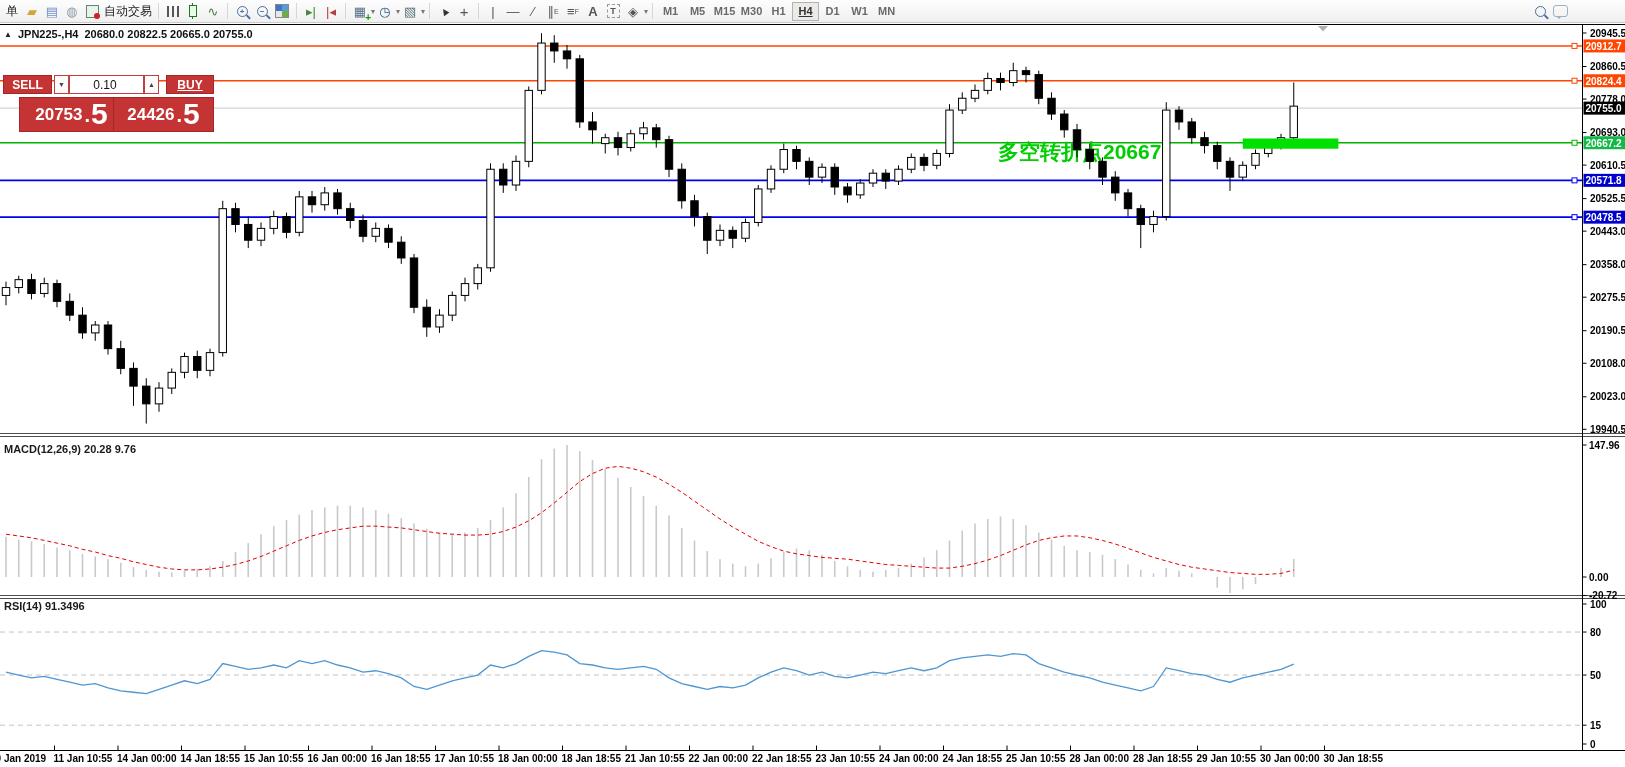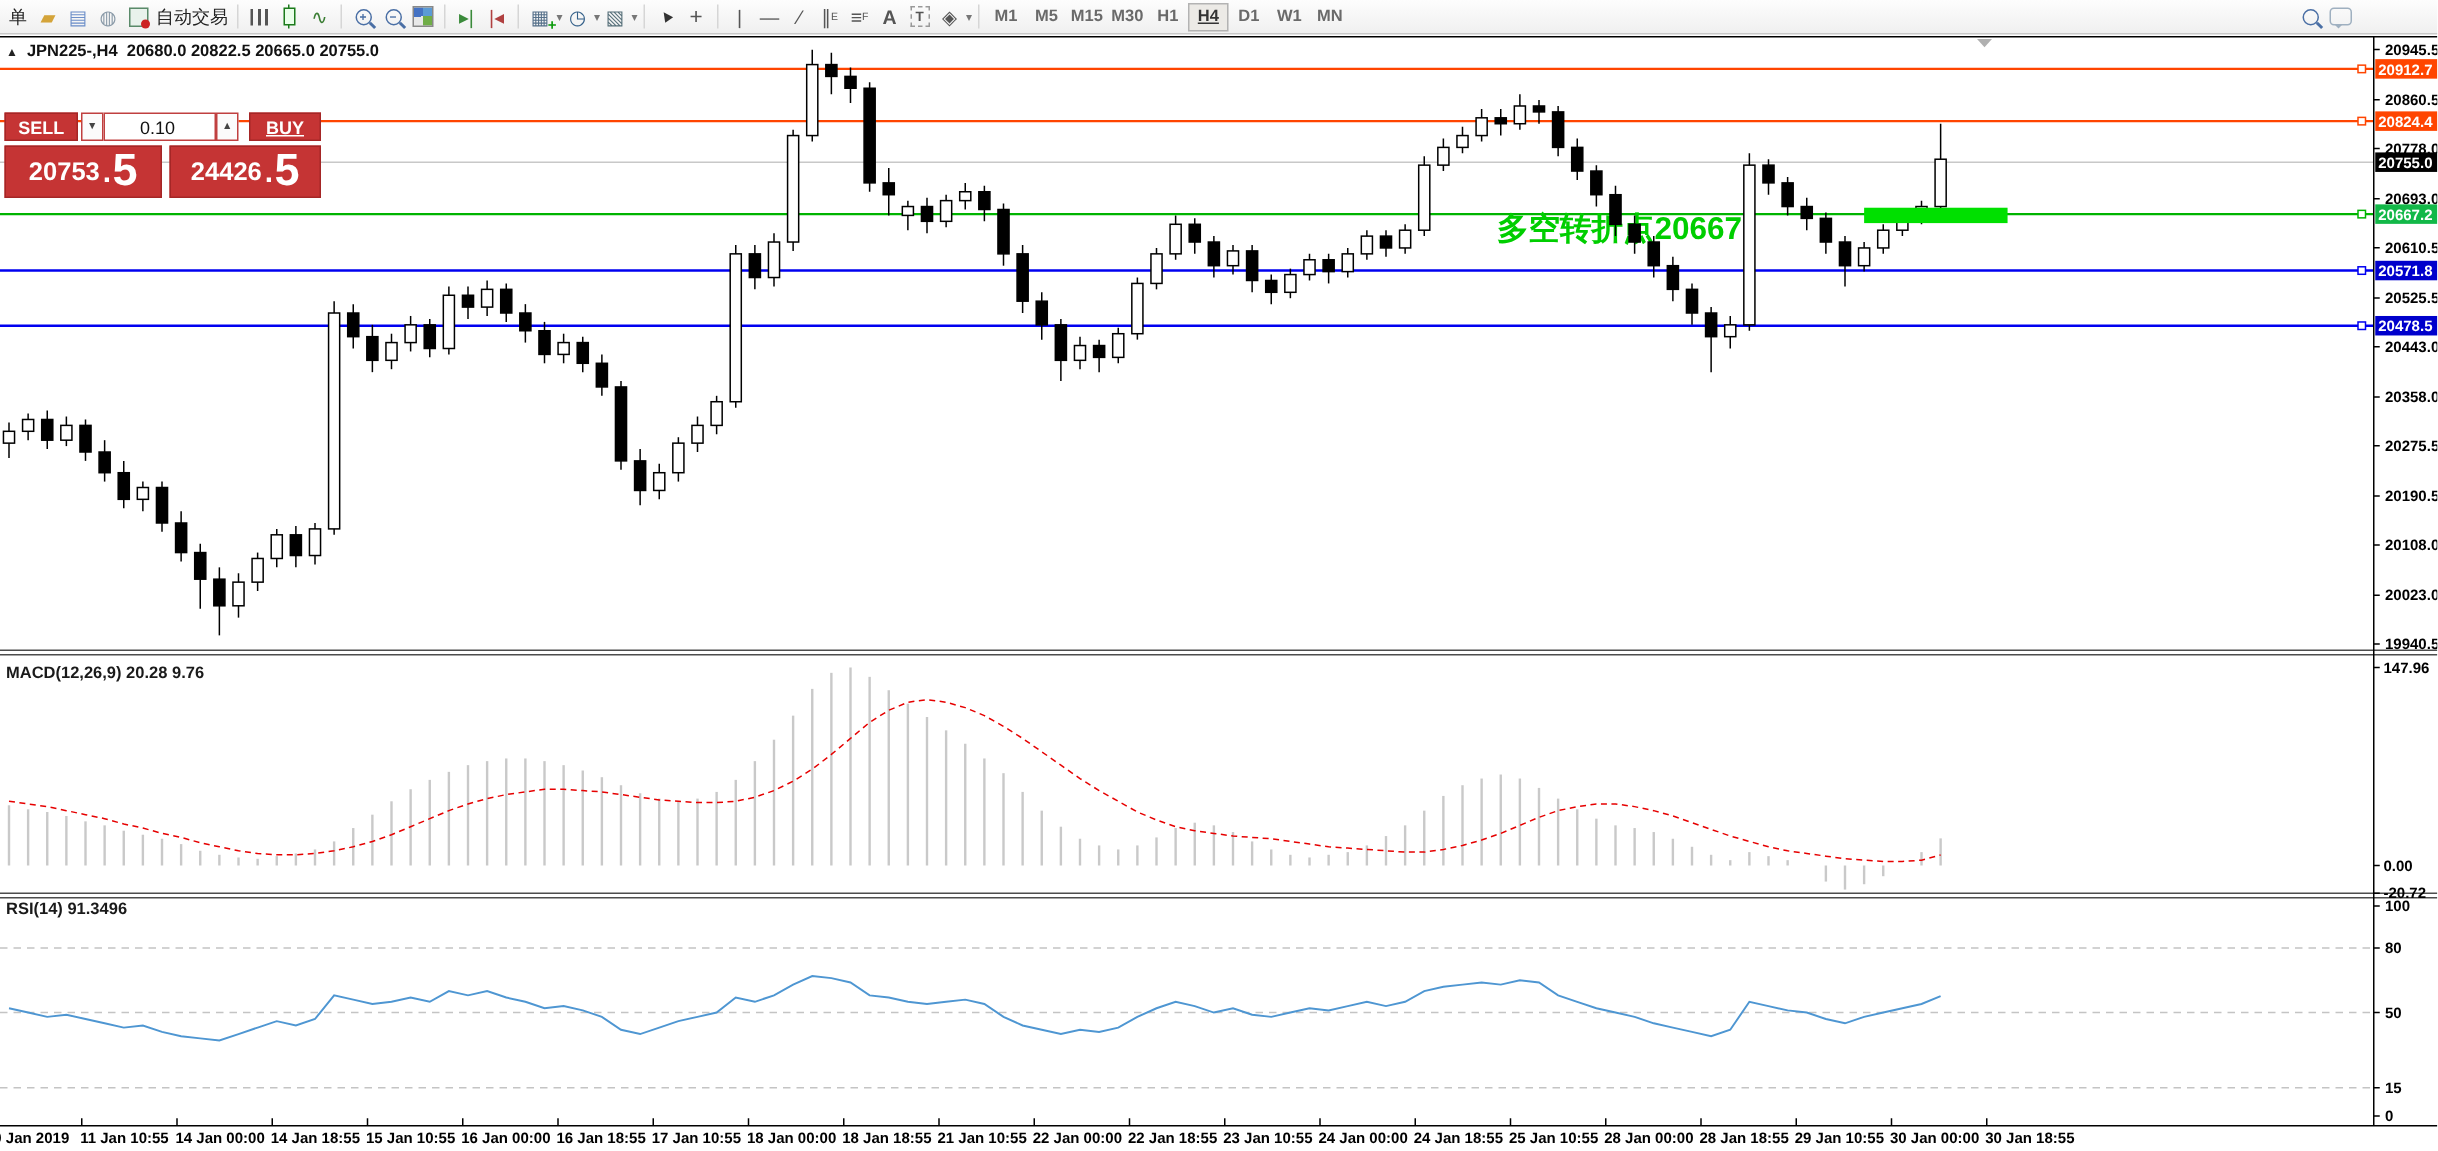--- a/index.html
+++ b/index.html
@@ -44,21 +44,21 @@
     display:flex;align-items:center;justify-content:center;font:700 12px "Liberation Sans",sans-serif;}
   .ocp .sell-btn{left:0;top:3px;width:49px;height:19px;}
   .ocp .buy-btn{left:163px;top:3px;width:48px;height:19px;text-decoration:underline;}
   .ocp .spin{position:absolute;top:3px;width:15px;height:19px;background:#fbfbfb;border:1px solid #c04040;
     box-sizing:border-box;display:flex;align-items:center;justify-content:center;font-size:7px;color:#444;}
   .ocp .spin.down{left:51px;} .ocp .spin.up{left:141px;}
   .ocp input{position:absolute;left:66px;top:3px;width:75px;height:19px;box-sizing:border-box;
     border:1px solid #c04040;text-align:center;padding-right:5px;font:400 12px "Liberation Sans",sans-serif;color:#111;}
   .ocp .price{position:absolute;top:25px;height:35px;background:#c53434;border:1px solid #a52626;box-sizing:border-box;
     color:#fff;display:flex;align-items:flex-end;justify-content:center;padding-bottom:3px;}
-  .ocp .sell-price{left:0;width:105px;} .ocp .buy-price{left:110px;width:101px;}
+  .ocp .sell-price{left:16px;width:105px;} .ocp .buy-price{left:110px;width:101px;}
   .ocp .pm{font:700 17px "Liberation Sans",sans-serif;margin-bottom:3px;}
   .ocp .pd{font:700 20px "Liberation Sans",sans-serif;margin:0 1px 1px 2px;}
   .ocp .pb{font:700 30px "Liberation Sans",sans-serif;line-height:28px;}
   .ind-label{position:absolute;left:4px;z-index:4;font:700 11px "Liberation Sans",sans-serif;color:#1a1a1a;}
   .macd-label{top:443px;} .rsi-label{top:600px;}
   svg text{font-family:"Liberation Sans",sans-serif;}
   .ax{font:700 10px "Liberation Sans",sans-serif;fill:#000;}
   .bx{font:700 10px "Liberation Sans",sans-serif;fill:#fff;}
   .ann{font:700 21px "Liberation Sans",sans-serif;}
 </style>

